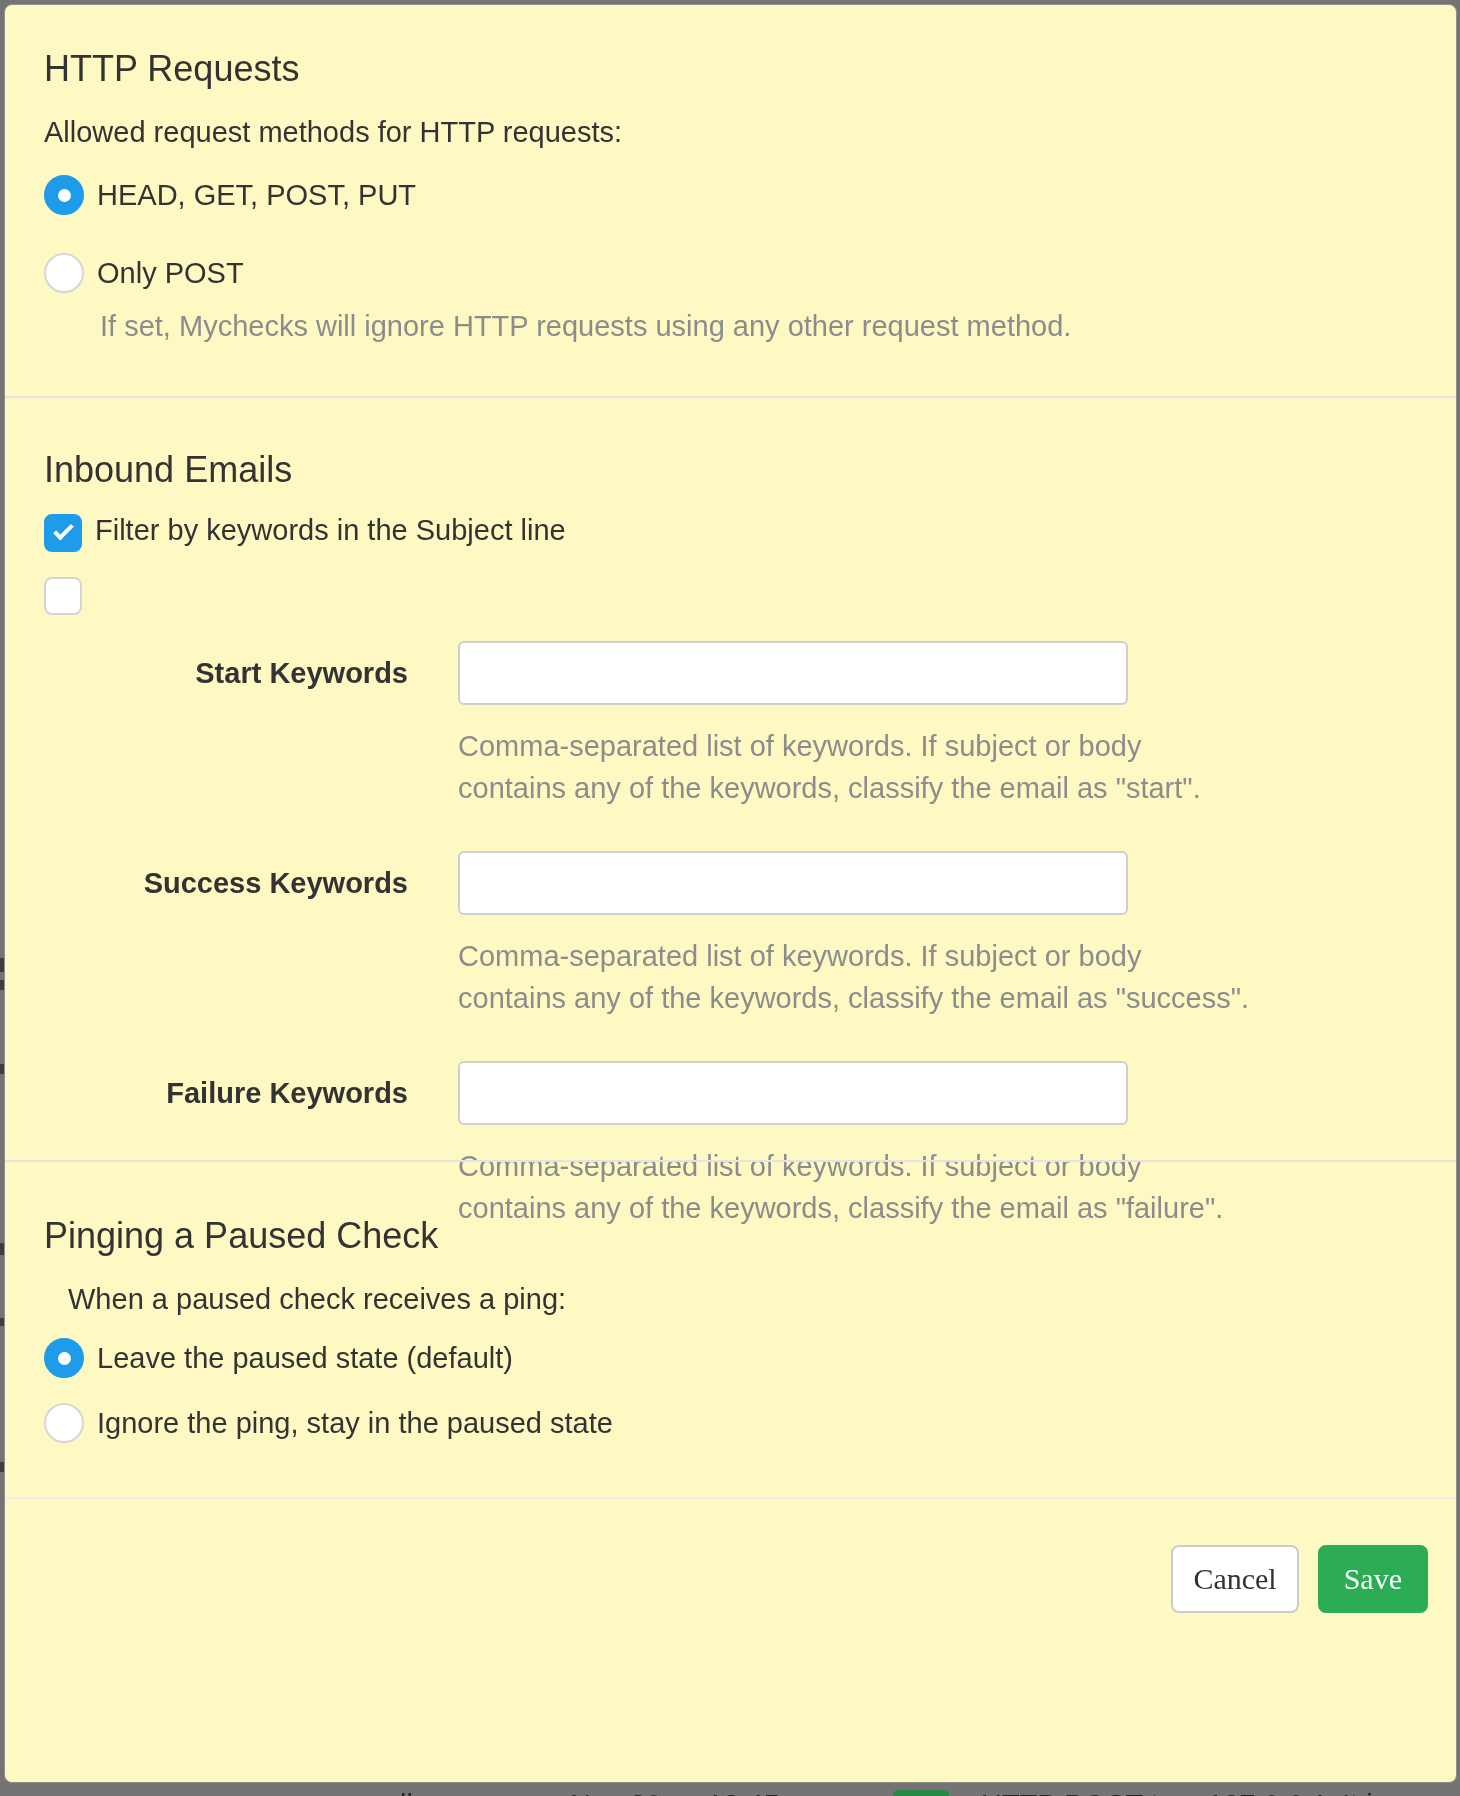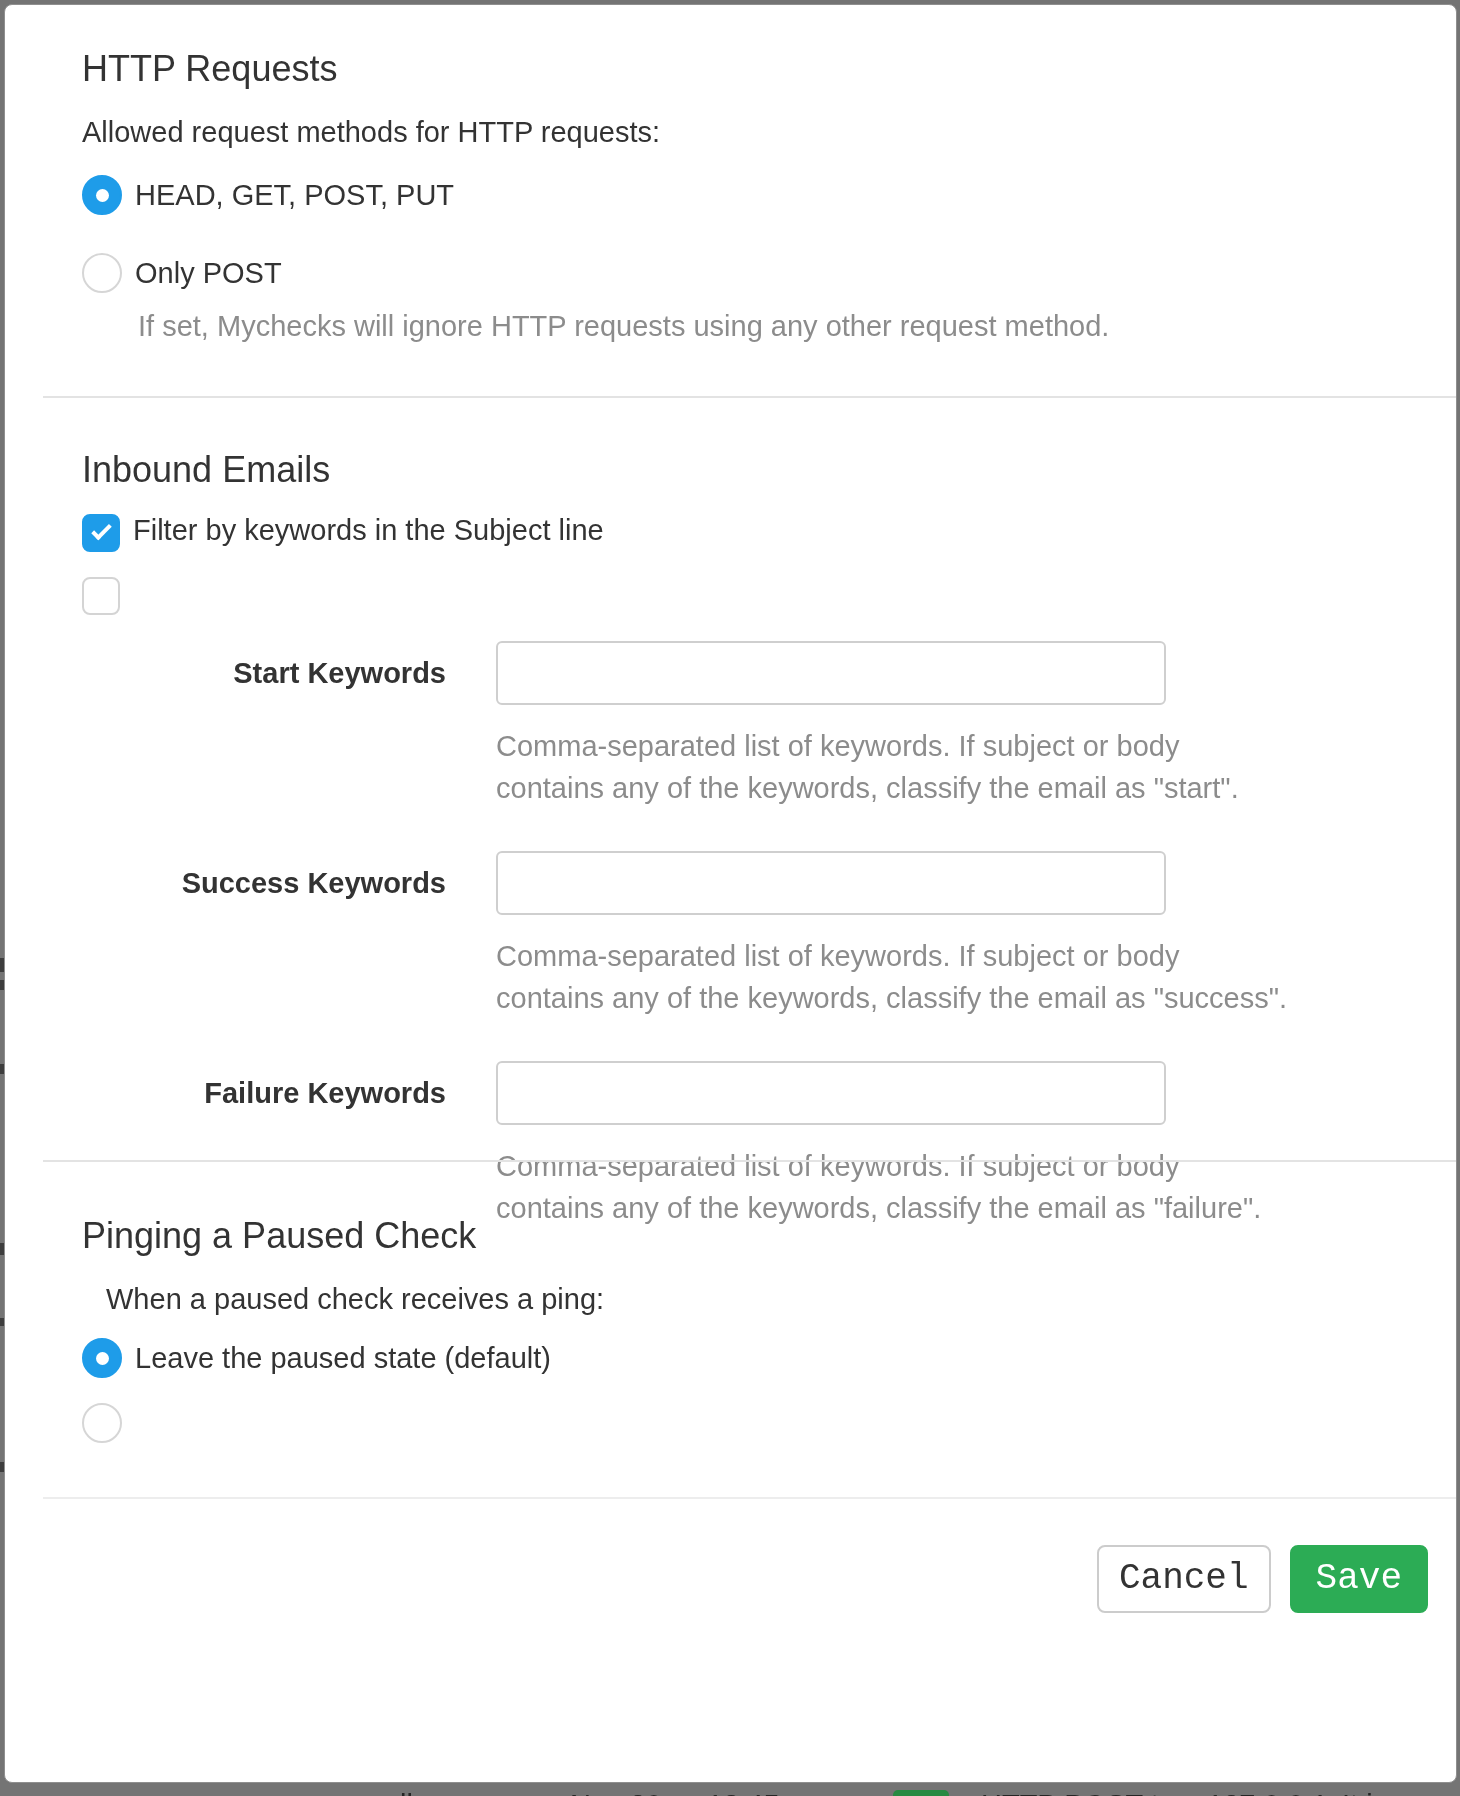--- a/index.html
+++ b/index.html
@@ -37,26 +37,25 @@
   .frag-right { left: 1342px; }
   .peek-badge {
     position: absolute; top: 7px; left: 893px;
     width: 56px; height: 30px; border-radius: 5px;
     background: #278a42;
   }
 
   
   .modal {
     position: absolute; left: 4px; top: 4px; right: 3px; bottom: 13px;
-    background: #ffffff;
+    background: #fef9c3;
     border: 1px solid #8f8f8f;
     border-radius: 8px;
     display: flex; flex-direction: column;
     overflow: hidden;
-    padding-left: 38px;
   }
 
   .section { padding-left: 39px; padding-right: 39px; }
   .sec-1 { height: 391px; }
   .sec-2 { height: 764px; border-top: 2px solid #e3e3e3; }
   .sec-3 { height: 337px; border-top: 2px solid #e3e3e3; }
   .modal-footer { flex: 1; border-top: 2px solid #ededed; }
 
   h2.section-title {
     font-size: 36px; line-height: 44px; font-weight: 400; color: #333;
@@ -128,22 +127,22 @@
     font-size: 29px; line-height: 42px; color: #8c8c8c;
   }
   .form-help div { white-space: nowrap; }
 
   
   .footer-inner {
     display: flex; justify-content: flex-end; align-items: flex-start;
     padding: 46px 28px 0 0; gap: 19px;
   }
   .btn {
-    font-family: Liberation Mono, monospace;
-    font-size: 36px; line-height: 34px;
+    font-family: Liberation Serif, serif;
+    font-size: 30px; line-height: 34px;
     border-radius: 8px; cursor: pointer;
   }
   .btn-cancel {
     background: #fff; color: #333;
     border: 2px solid #cccccc;
     padding: 15px 20px;
   }
   .btn-save {
     background: #2cac55; color: #fff;
     border: 2px solid #2cac55;
@@ -239,20 +238,21 @@
   <div class="section sec-3">
     <h2 class="section-title">Pinging a Paused Check</h2>
     <p class="intro">When a paused check receives a ping:</p>
 
     <div class="opt-row">
       <span class="radio on"></span>
       <span class="opt-label">Leave the paused state (default)</span>
     </div>
     <div class="opt-row">
       <span class="radio"></span>
+      <span class="opt-label">Ignore the ping, stay in the paused state</span>
     </div>
   </div>
 
   <div class="modal-footer">
     <div class="footer-inner">
       <button class="btn btn-cancel">Cancel</button>
       <button class="btn btn-save">Save</button>
     </div>
   </div>
 

